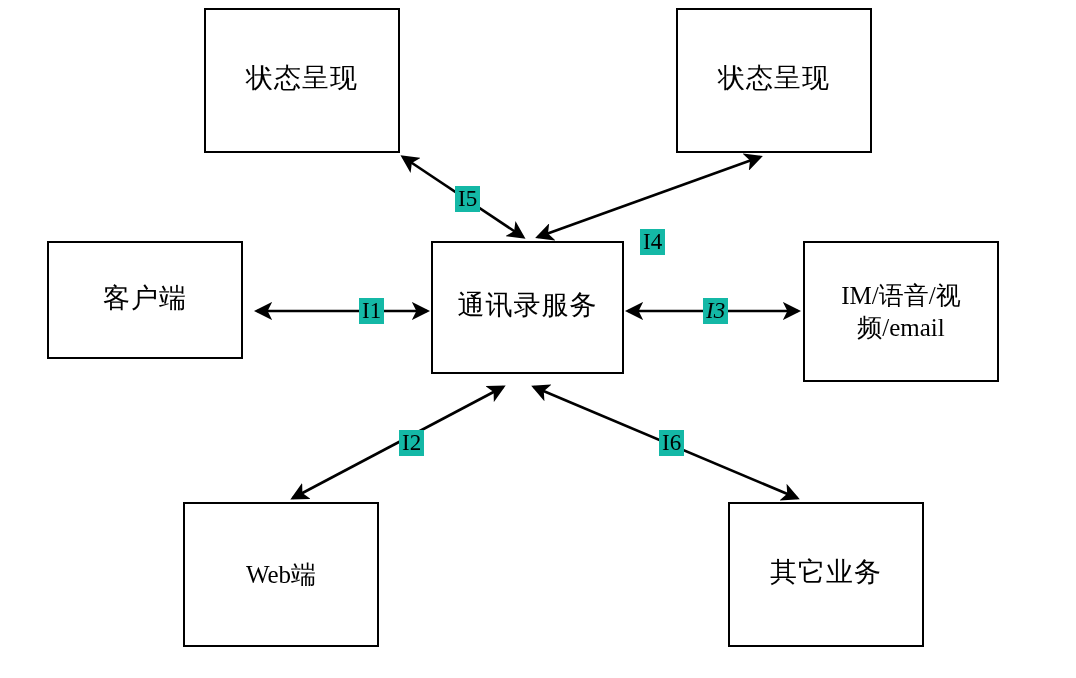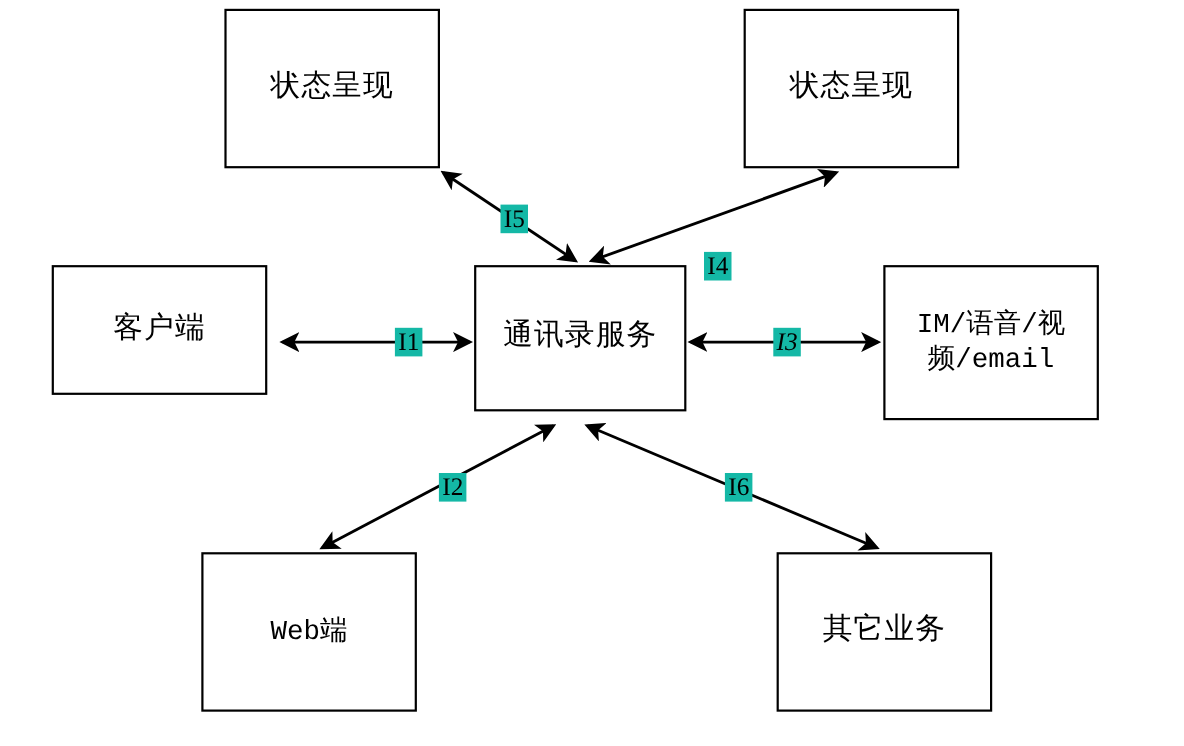--- a/index.html
+++ b/index.html
@@ -38,21 +38,21 @@
   }
   .node-label {
     font-family: Liberation Mono, monospace;
     font-size: 27px;
     line-height: 1.28;
     color: #000000;
     letter-spacing: 1px;
     white-space: pre-line;
   }
   .node-label.mono-mix {
-    font-family: Liberation Mono, monospace;
+    font-family: Liberation Serif, serif;
     font-size: 25px;
     letter-spacing: 0px;
   }
   .edge-label {
     position: absolute;
     font-family: "Liberation Serif", "DejaVu Serif", serif;
     font-size: 23px;
     color: #000000;
     background: #14b8a6;
     padding: 0 3px;
@@ -97,21 +97,21 @@
       <div class="node" style="left: 431px; top: 241px; width: 193px; height: 133px; border-color: rgb(0, 0, 0);">
         <div class="node-label">通讯录服务</div>
       </div>
       <div class="node" style="left: 803px; top: 241px; width: 196px; height: 141px; border-color: rgb(0, 0, 0);">
         <div class="node-label mono-mix">IM/语音/视
 频/email</div>
       </div>
       <div class="node" style="left: 183px; top: 502px; width: 196px; height: 145px; border-color: rgb(0, 0, 0);">
         <div class="node-label mono-mix">Web端</div>
       </div>
-      <div class="node" style="left: 706px; top: 502px; width: 196px; height: 145px; border-color: rgb(0, 0, 0);">
+      <div class="node" style="left: 728px; top: 502px; width: 196px; height: 145px; border-color: rgb(0, 0, 0);">
         <div class="node-label">其它业务</div>
       </div>
     </div>
   <div id="edge-label-layer">
       <div class="edge-label" style="left: 327px; top: 298px; margin-left: 32px;">I1</div>
       <div class="edge-label" style="left: 399px; top: 430px;">I2</div>
       <div class="edge-label" style="left: 703px; top: 298px; font-style: italic;">I3</div>
       <div class="edge-label" style="left: 640px; top: 186px; margin-top: 43px;">I4</div>
       <div class="edge-label" style="left: 455px; top: 186px;">I5</div>
       <div class="edge-label" style="left: 659px; top: 430px;">I6</div>

